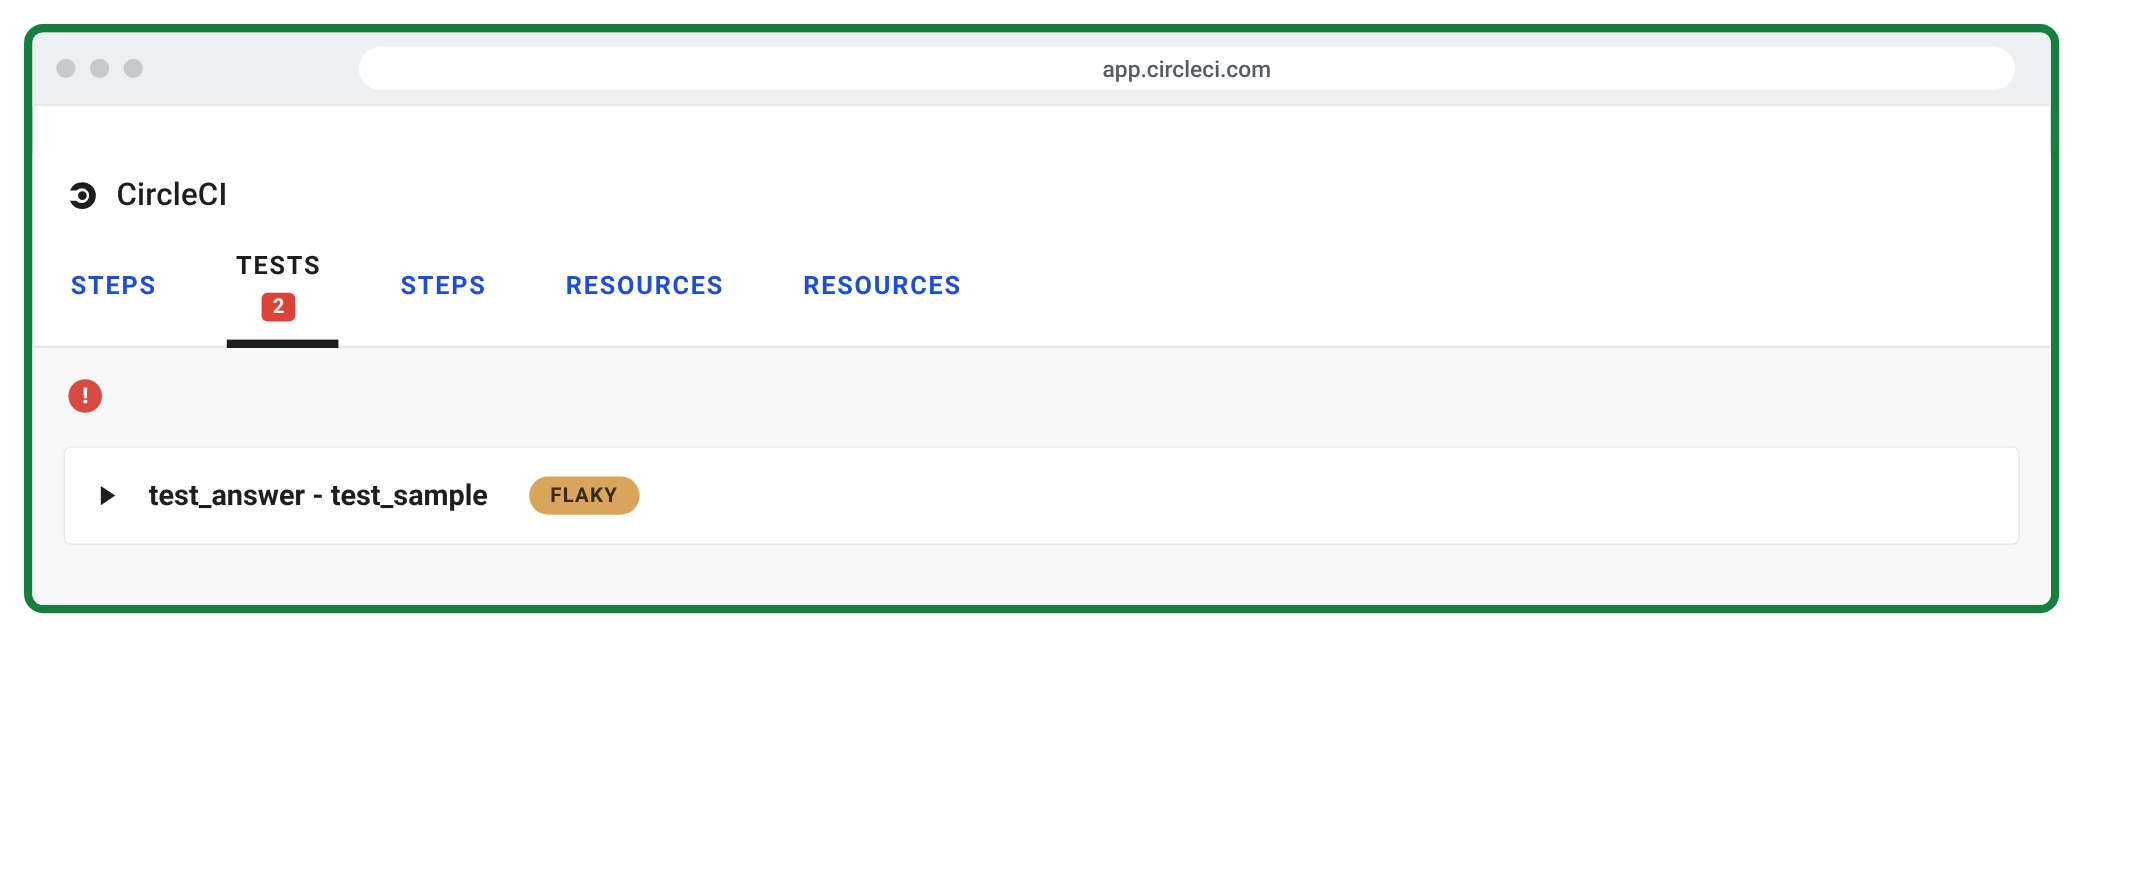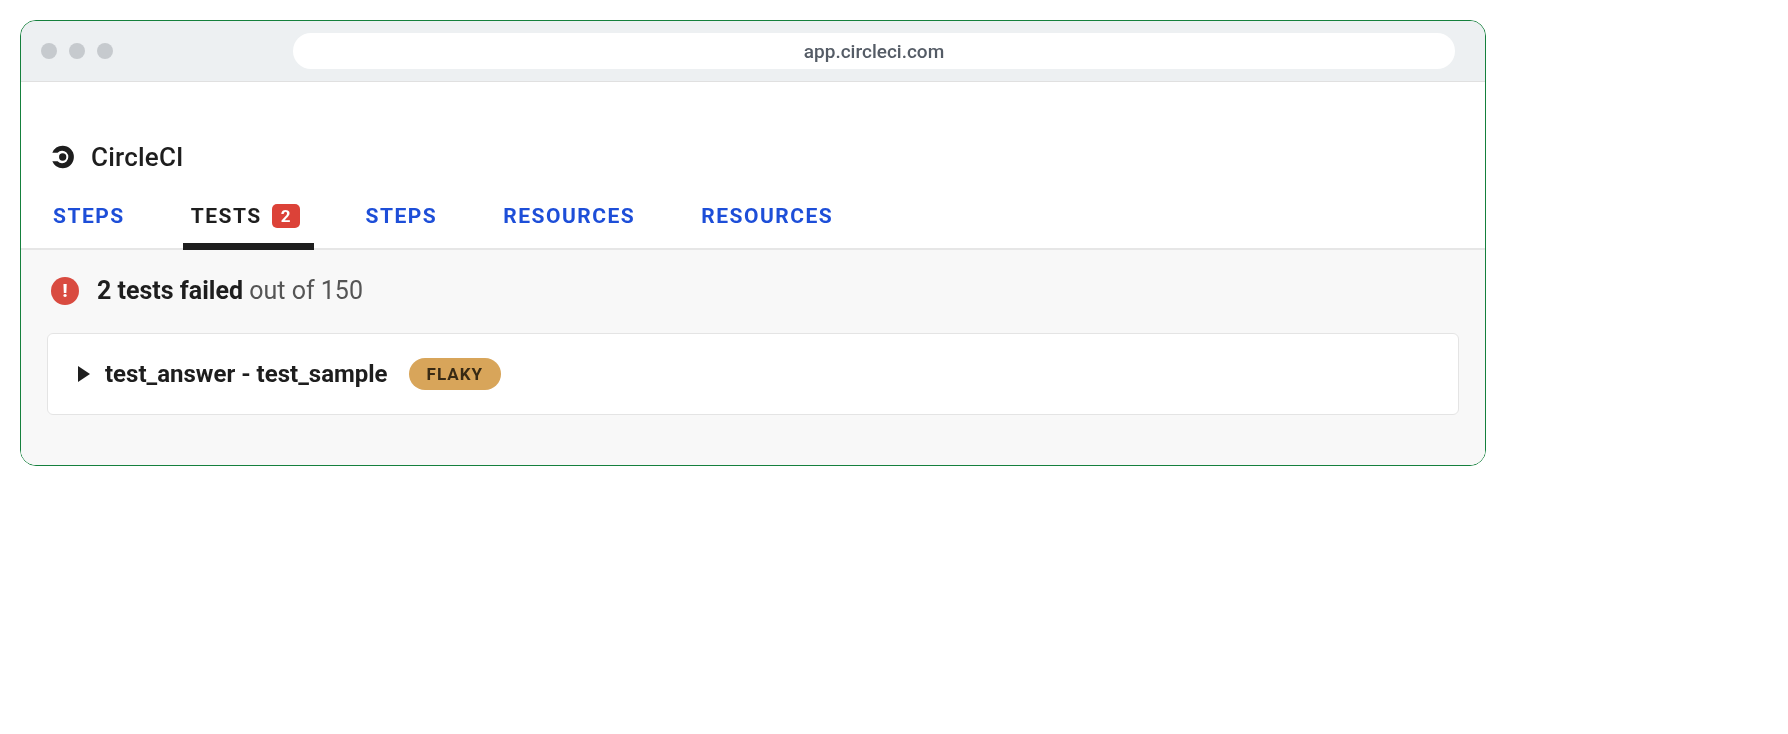--- a/index.html
+++ b/index.html
@@ -2,22 +2,22 @@
 <html><head>
 <meta charset="utf-8">
 <style>
   * { box-sizing: border-box; margin: 0; padding: 0; }
   body {
     font-family: -apple-system, BlinkMacSystemFont, "Segoe UI", Roboto, Helvetica, Arial, sans-serif;
     background: #fff;
     padding: 20px;
   }
   .browser-window {
-    width: 1466px;
-    border: 1px solid #15803d;
+    width: 1696px;
+    border: 7px solid #15803d;
     border-radius: 16px;
     overflow: hidden;
     background: #fff;
   }
   .browser-chrome {
     background: #edf0f2;
     padding: 12px 20px;
     display: flex;
     align-items: center;
     gap: 20px;
@@ -82,20 +82,21 @@
     padding: 10px 4px 20px 4px;
     font-size: 21px;
     font-weight: 700;
     letter-spacing: 1.5px;
     color: #1d4ed8;
     cursor: pointer;
     position: relative;
   }
   .tab.active {
     color: #1e1e1e;
+    flex-direction: column;
   }
   .tab.active::after {
     content: "";
     position: absolute;
     left: -4px;
     right: -10px;
     bottom: -2px;
     height: 7px;
     background: #1e1e1e;
   }
@@ -139,21 +140,21 @@
     font-weight: 700;
     color: #1e1e1e;
   }
   .test-row {
     background: #fff;
     border: 1px solid #e4e4e4;
     border-radius: 6px;
     padding: 24px 30px;
     display: flex;
     align-items: center;
-    gap: 15px;
+    gap: 28px;
     margin-bottom: 20px;
     cursor: pointer;
   }
   .tri {
     width: 0;
     height: 0;
     border-top: 8px solid transparent;
     border-bottom: 8px solid transparent;
     border-left: 12px solid #1e1e1e;
   }
@@ -214,23 +215,20 @@
         <span>RESOURCES</span>
       </div>
       <div class="tab">
         <span>RESOURCES</span>
       </div>
     </div>
 
     <div class="results">
       <div class="summary">
         <div class="fail-icon">!</div>
-        <div class="summary-text">
-          <span class="bold">2 tests failed</span><span> out of 150</span>
-        </div>
       </div>
 
       <div class="test-row">
         <div class="tri"></div>
         <div class="test-name">test_answer - test_sample</div>
         <div class="flaky">FLAKY</div>
       </div>
 
     </div>
   </div>

